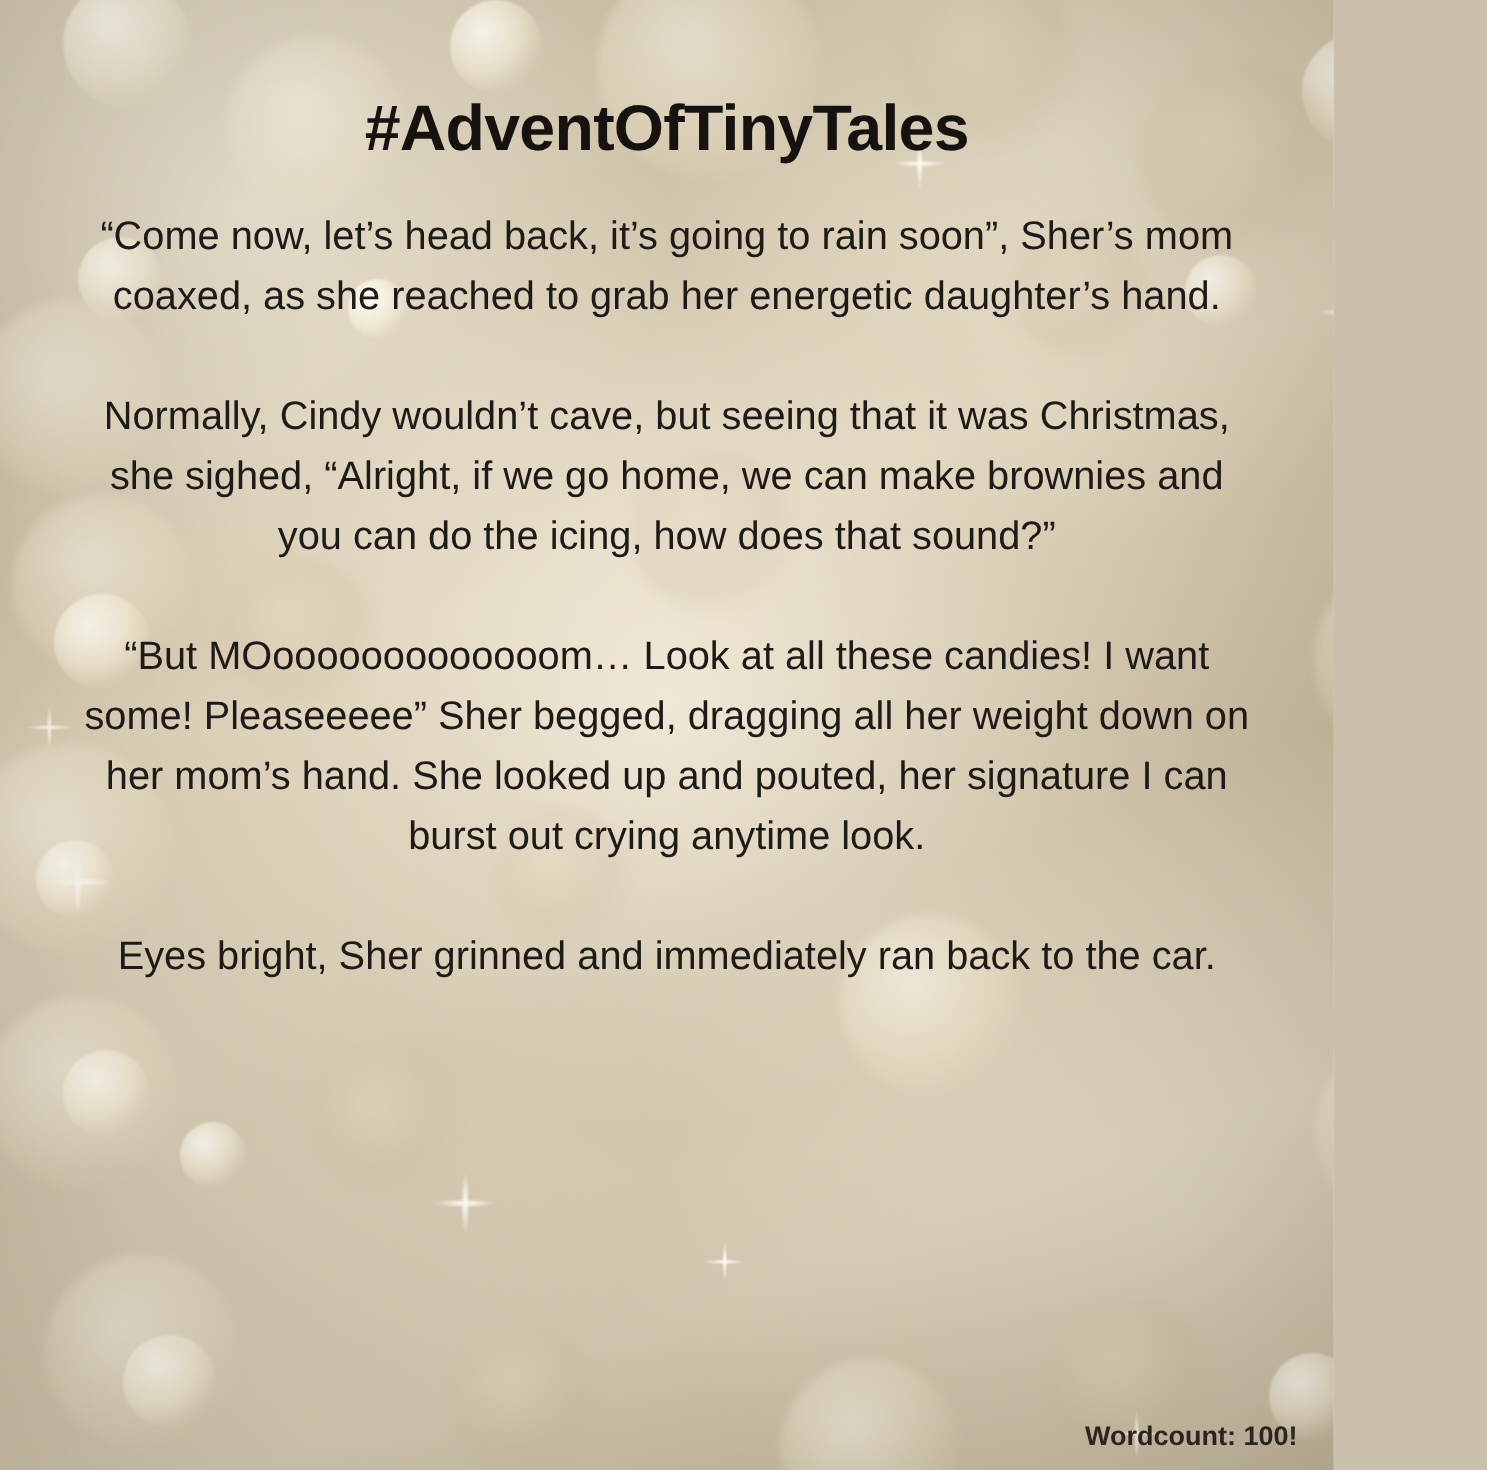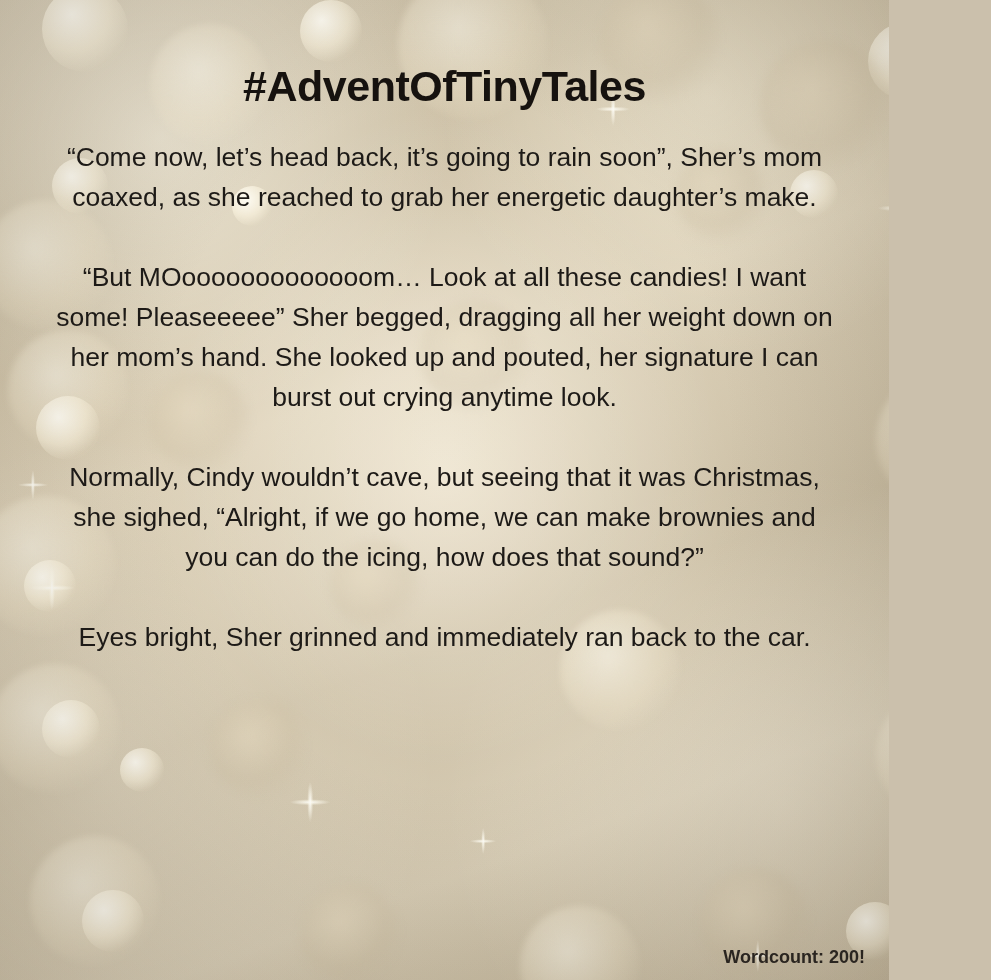--- a/index.html
+++ b/index.html
@@ -191,22 +191,22 @@
   <div class="sparkle" style="left:742px; top:940px; width:32px; height:32px;"></div>
   <div class="sparkle" style="left:940px; top:640px; width:30px; height:30px;"></div>
   <div class="sparkle" style="left:470px; top:828px; width:26px; height:26px;"></div>
 
   <div class="vignette"></div>
 
   <div class="content">
     <h1 class="hashtag">#AdventOfTinyTales</h1>
 
     <div class="body-text">
-      <p>“Come now, let’s head back, it’s going to rain soon”, Sher’s mom coaxed, as she reached to grab her energetic daughter’s make.</p>
+      <p>“Come now, let’s head back, it’s going to rain soon”, Sher’s mom coaxed, as she reached to grab her energetic daughter’s hand.</p>
+      <p>Normally, Cindy wouldn’t cave, but seeing that it was Christmas, she sighed, “Alright, if we go home, we can make brownies and you can do the icing, how does that sound?”</p>
       <p>“But MOooooooooooooom… Look at all these candies! I want some! Pleaseeeee” Sher begged, dragging all her weight down on her mom’s hand. She looked up and pouted, her signature I can burst out crying anytime look.</p>
-      <p>Normally, Cindy wouldn’t cave, but seeing that it was Christmas, she sighed, “Alright, if we go home, we can make brownies and you can do the icing, how does that sound?”</p>
       <p>Eyes bright, Sher grinned and immediately ran back to the car.</p>
     </div>
   </div>
 
-  <div class="wordcount">Wordcount: 200!</div>
+  <div class="wordcount">Wordcount: 100!</div>
 
 </div>
 
 </body></html>

